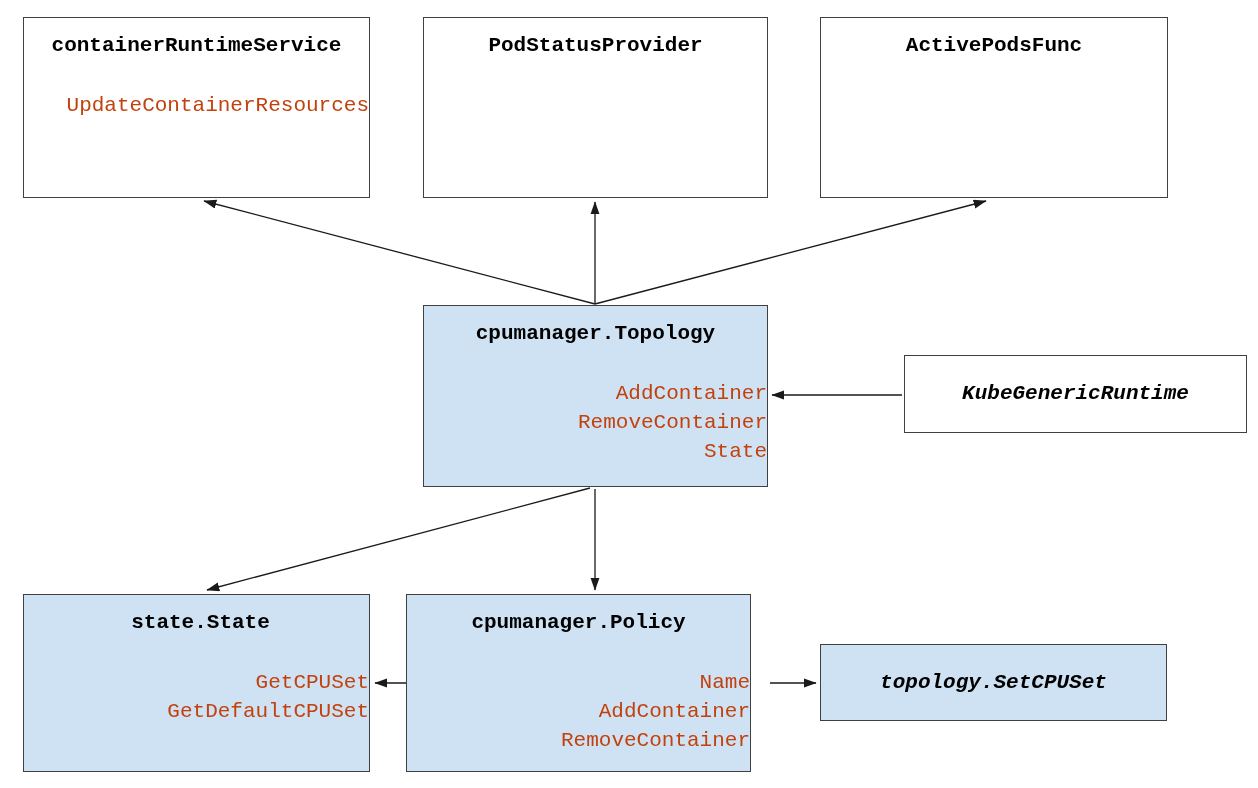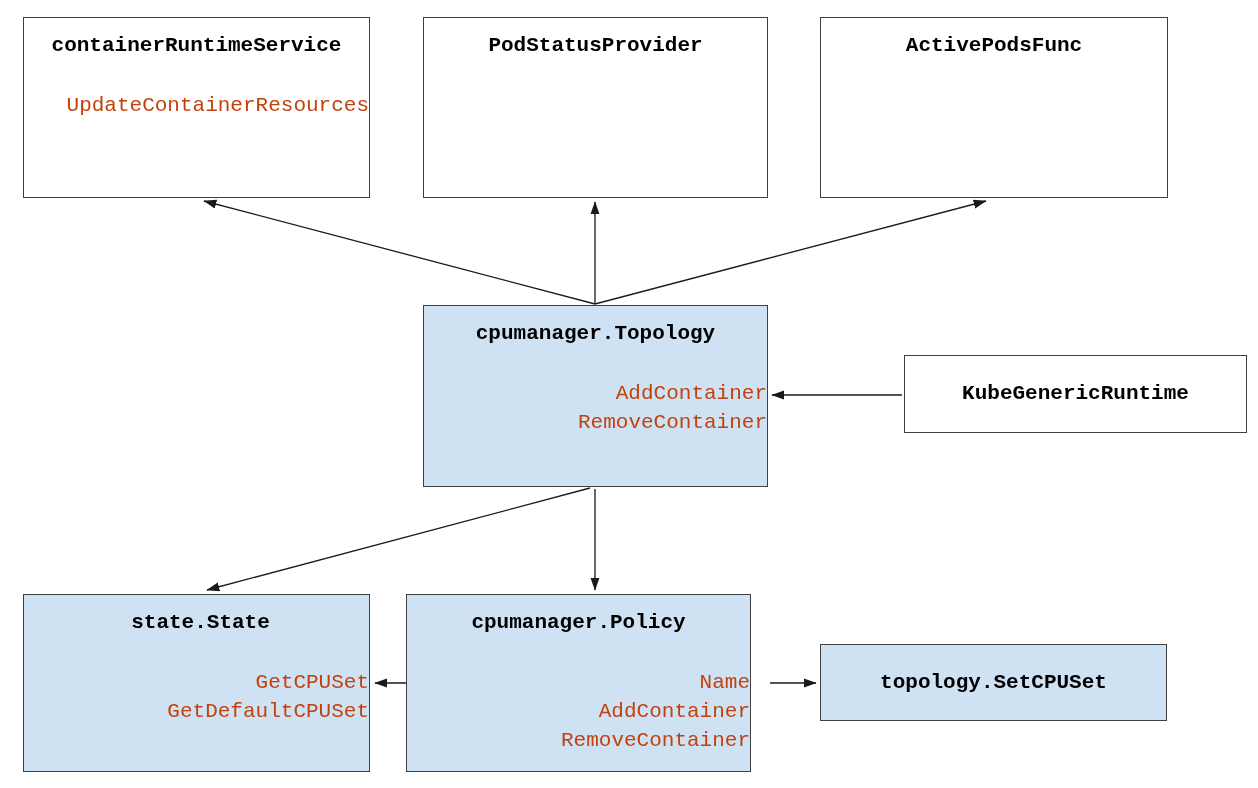--- a/index.html
+++ b/index.html
@@ -40,20 +40,21 @@
     color: #000000;
     white-space: nowrap;
   }
   .node.vcenter {
     display: flex;
     align-items: center;
     justify-content: center;
   }
   .node.vcenter .title {
     padding-top: 0;
+    font-style: italic;
   }
   .node .members {
     margin-top: 32px;
     padding-left: 12px;
     font-size: 21px;
     line-height: 29px;
     color: #c2410c;
     text-align: right;
     white-space: nowrap;
   }
@@ -92,20 +93,21 @@
 
   <div class="node" style="left:820px; top:17px; width:348px; height:181px;">
     <div class="title">ActivePodsFunc</div>
   </div>
 
   <div class="node filled" style="left:423px; top:305px; width:345px; height:182px;">
     <div class="title">cpumanager.Topology</div>
     <div class="members">
       <div class="member">AddContainer</div>
       <div class="member">RemoveContainer</div>
+      <div class="member">State</div>
     </div>
   </div>
 
   <div class="node vcenter" style="left:904px; top:355px; width:343px; height:78px;">
     <div class="title">KubeGenericRuntime</div>
   </div>
 
   <div class="node filled" style="left:23px; top:594px; width:347px; height:178px;padding-left:8px;">
     <div class="title">state.State</div>
     <div class="members">

